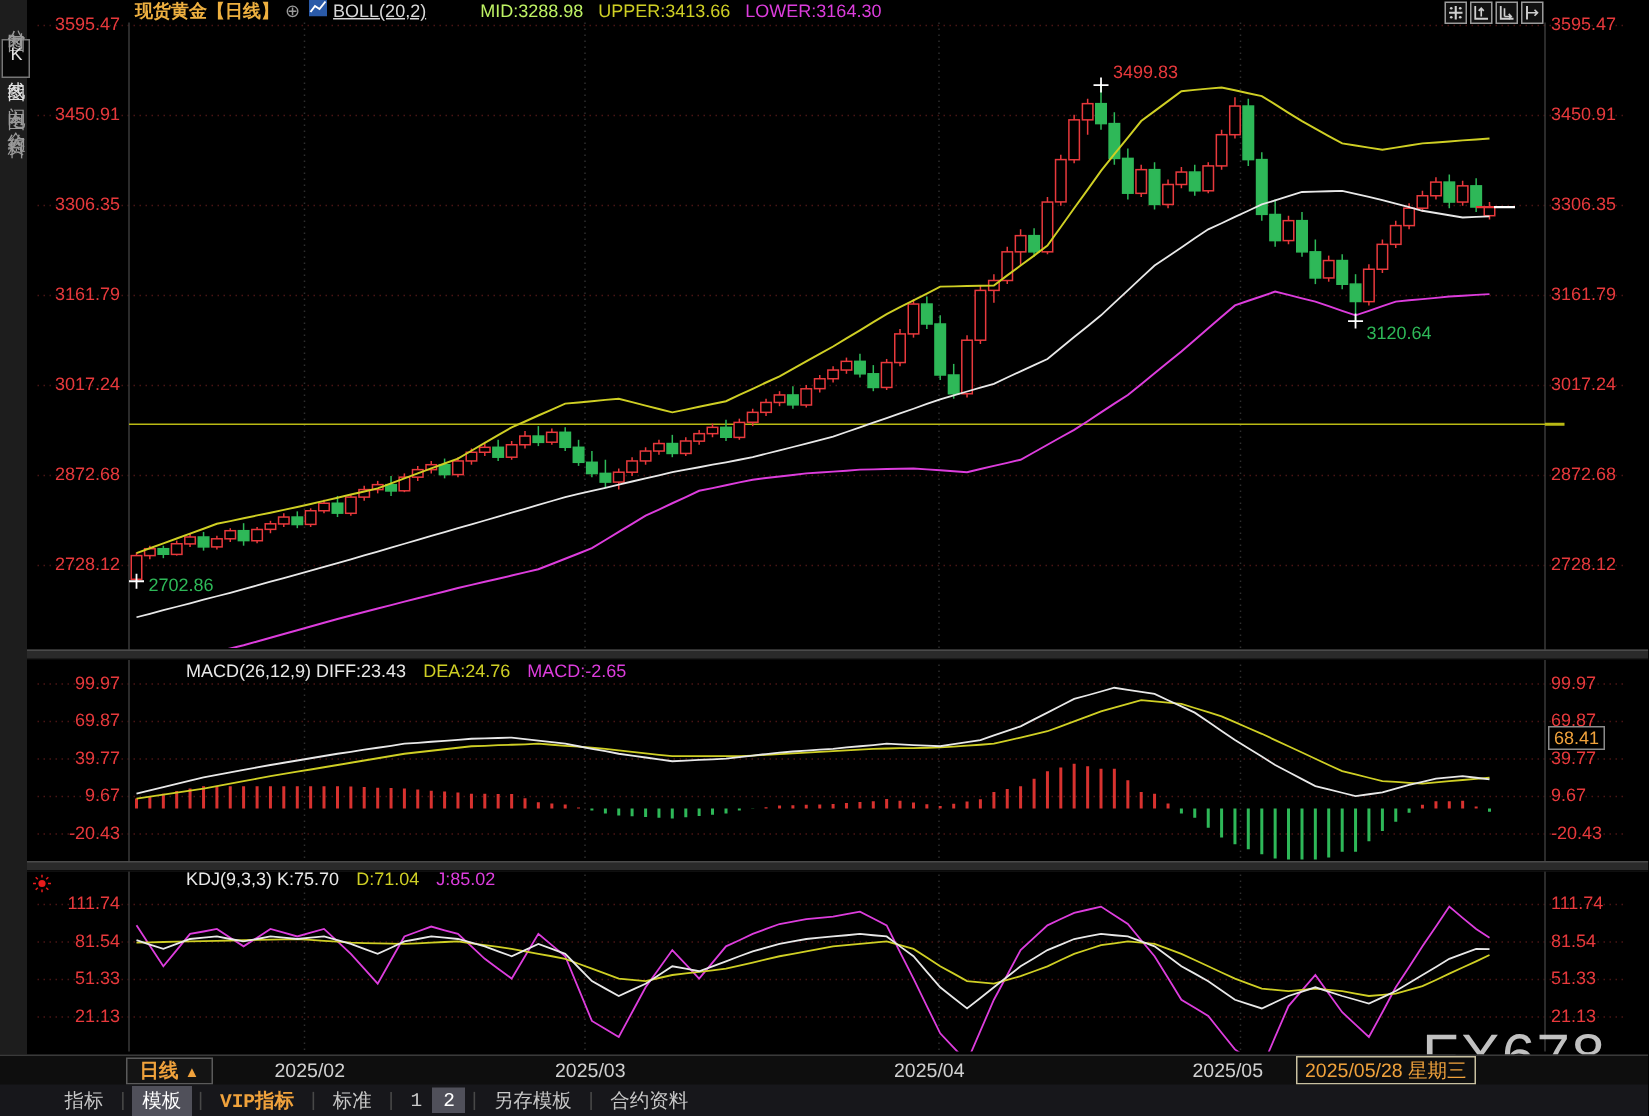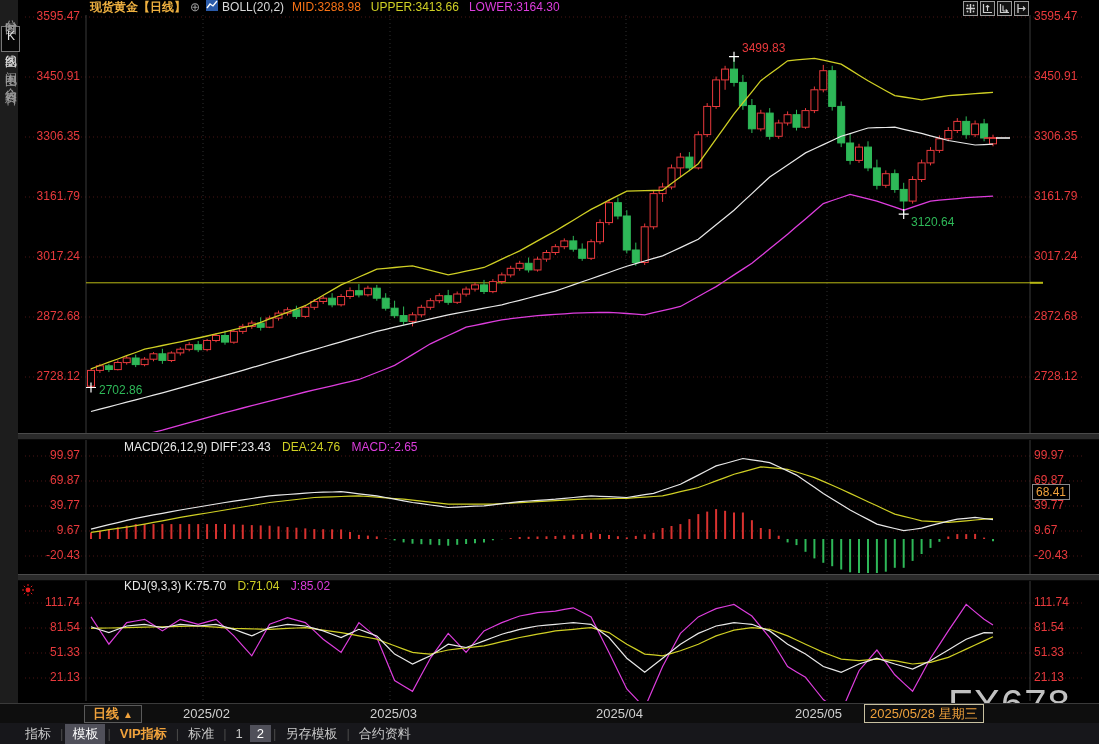--- a/index.html
+++ b/index.html
@@ -10,22 +10,22 @@
   .side-item{writing-mode:vertical-rl;text-orientation:upright;color:#9a9a9a;font-size:12px;
              letter-spacing:2px;margin:10px 0 0 2px;cursor:pointer;}
   .side-item.active{background:#050505;color:#e0e0e0;border:1px solid #777;margin-left:1px;padding:2px 0;}
   
   .hdr{position:absolute;left:18px;top:0;height:15px;line-height:14px;font-size:12px;z-index:6;
        white-space:nowrap;padding-left:72px;}
   .hdr span{vertical-align:top;}
   .sym{color:#eeb040;font-weight:bold;}
   .circle-plus{color:#9a9a9a;margin:0 6px 0 4px;}
   .mini-chart-icon{display:inline-block;width:12px;height:11px;margin-right:4px;vertical-align:-1px;}
-  .boll{color:#d8d8d8;margin-right:8px;}
-  .mid{color:#f97316;margin-right:10px;}
+  .boll{color:#d8d8d8;margin-right:8px;text-decoration:underline;}
+  .mid{color:#bef264;margin-right:10px;margin-left:28px;}
   .upper{color:#cfcf24;margin-right:10px;}
   .lower{color:#dd3ddd;}
   .tools{position:absolute;left:963px;top:1px;display:flex;gap:2px;z-index:7;}
   .tool{width:13px;height:13px;border:1px solid #9a9a9a;background:#111;display:flex;
         align-items:center;justify-content:center;cursor:pointer;}
   
   .phead{position:absolute;left:88px;font-size:12px;z-index:6;white-space:nowrap;margin-left:36px;}
   .phead .w{color:#e8e8e8;margin-right:8px;}
   .phead .y{color:#cfcf24;margin-right:8px;}
   .phead .m{color:#dd3ddd;}
@@ -45,22 +45,22 @@
   
   .date-row{position:absolute;left:0;top:703px;width:1099px;height:20px;background:#0e0e0e;
             border-top:1px solid #3a3a3a;z-index:9;font-size:13px;color:#d0d0d0;}
   .period-btn{position:absolute;left:84px;top:1px;border:1px solid #5a5a5a;background:#141414;
               color:#f0a23c;font-weight:bold;padding:0 8px;height:16px;line-height:16px;cursor:pointer;}
   .period-btn .arrow{font-size:10px;margin-left:4px;}
   .date-lab{position:absolute;top:2px;}
   .cur-date{position:absolute;left:864px;top:0;border:1px solid #c8c0a0;color:#f0a23c;
             padding:0 5px;height:17px;line-height:17px;}
   .tab-row{position:absolute;left:0;top:723px;width:1099px;height:21px;background:#17171b;
-           display:flex;align-items:center;padding-left:18px;box-sizing:border-box;
-           font-size:13px;color:#c8c8c8;z-index:9;}
+           display:flex;align-items:center;padding-left:36px;box-sizing:border-box;
+           font-size:13px;color:#c8c8c8;z-index:9;font-family:Liberation Mono, monospace;}
   .tab{padding:1px 7px;cursor:pointer;white-space:nowrap;}
   .tab.active{background:#50505a;color:#fff;}
   .tab.accent{color:#f0a23c;font-weight:bold;}
   .tabsep{color:#484848;margin:0 2px;}
   .watermark{position:absolute;left:948px;top:682px;font-size:40px;color:#d2d2d2;
              letter-spacing:1px;z-index:7;opacity:.92;}
   svg.chart{position:absolute;left:0;top:0;z-index:2;}
   .sun-icon{position:absolute;left:22px;top:582px;z-index:6;}
 </style>
 </head>

